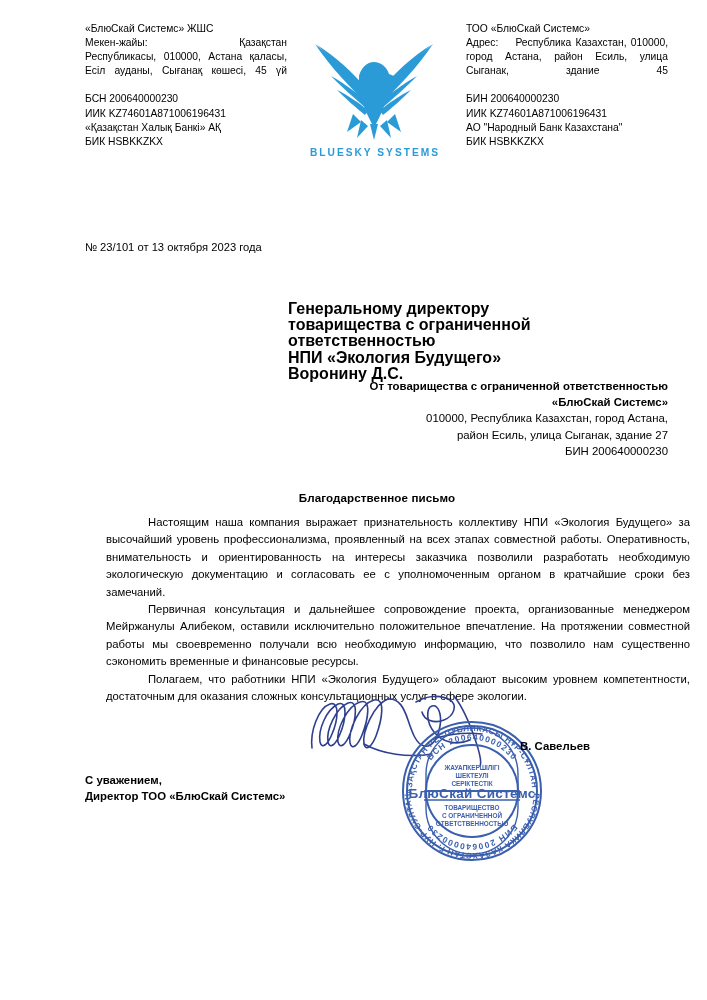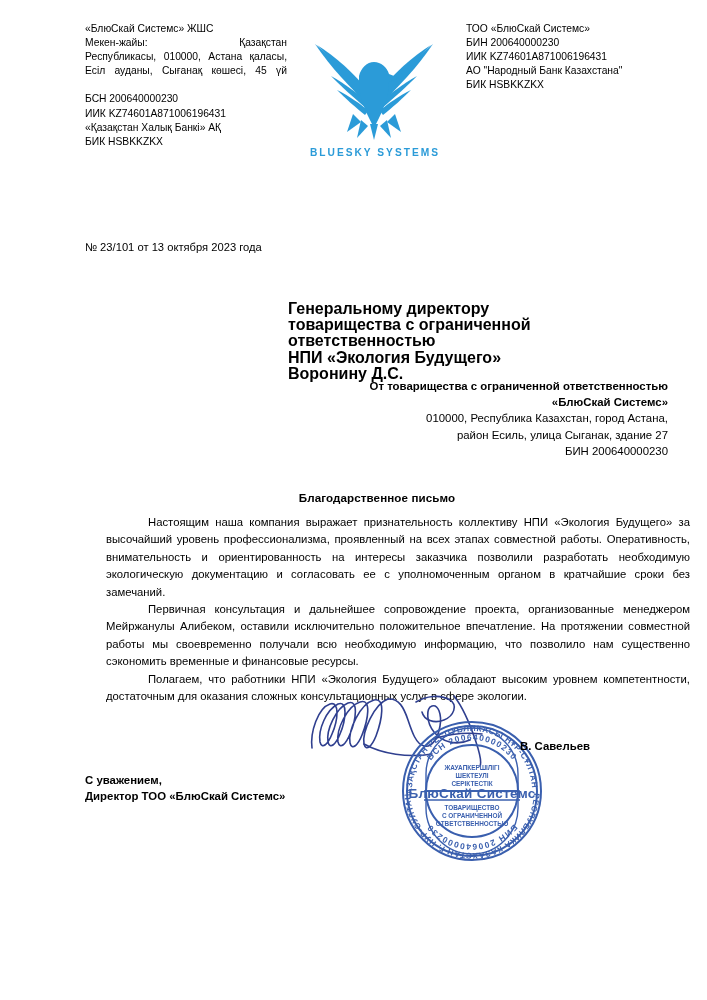--- a/index.html
+++ b/index.html
@@ -223,20 +223,21 @@
           <path d="M76 92 L 80 110 L 69 98 Z"></path>
           <path d="M42 86 L 36 104 L 50 94 Z"></path>
           <path d="M84 86 L 90 104 L 76 94 Z"></path>
         </g>
       </svg>
       <span class="logo-word">BLUESKY SYSTEMS</span>
     </div>
 
     <div class="req-block req-right">
       <span class="ln">ТОО «БлюСкай Системс»</span>
+      <span class="ln j"><span>Адрес:</span>&nbsp;&nbsp;&nbsp;&nbsp;<span>Республика Казахстан, 010000, город Астана, район Есиль, улица Сыганак, здание 45</span></span>
       <span class="ln">БИН 200640000230</span>
       <span class="ln">ИИК KZ74601A871006196431</span>
       <span class="ln">АО "Народный Банк Казахстана"</span>
       <span class="ln">БИК HSBKKZKX</span>
     </div>
   </div>
 
   <div class="docnum">№ 23/101 от 13 октября 2023 года</div>
 
   <div class="addressee">

